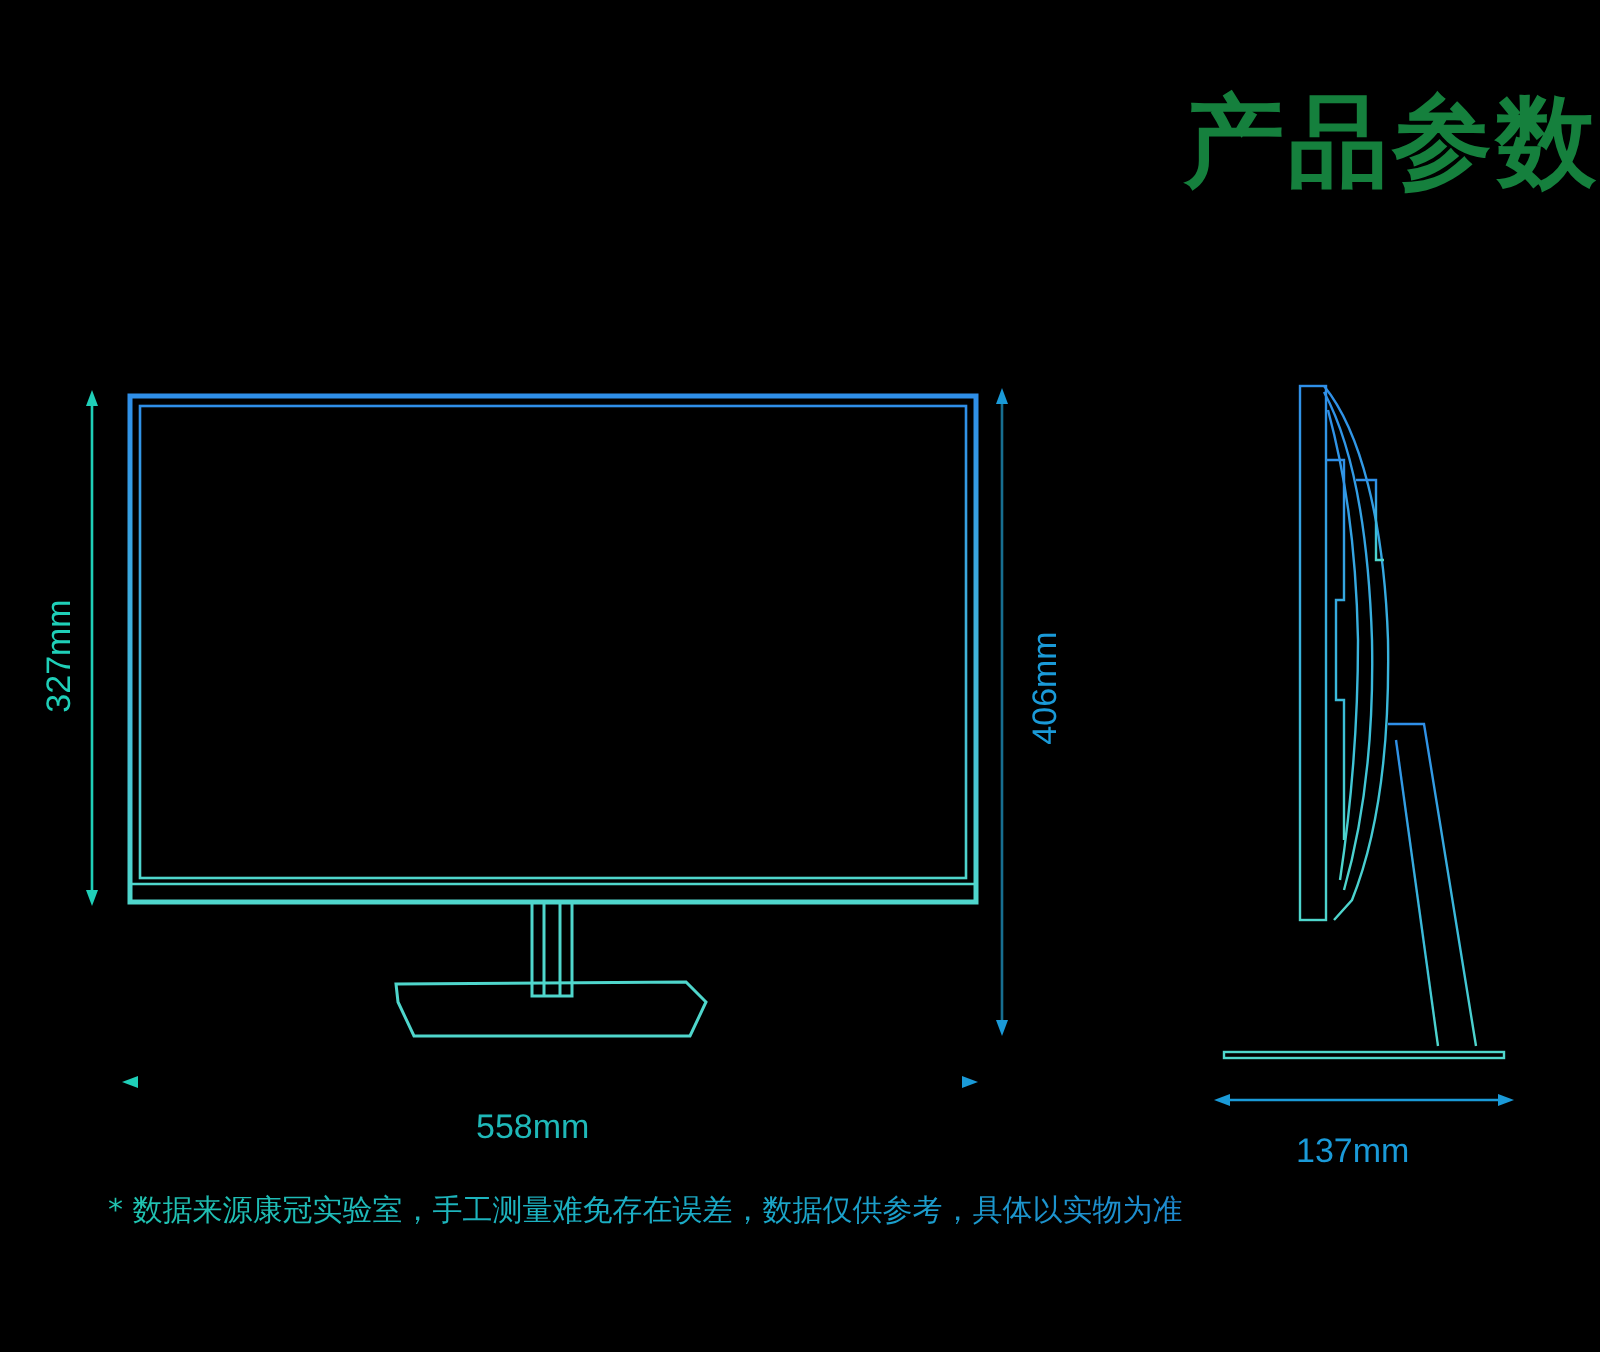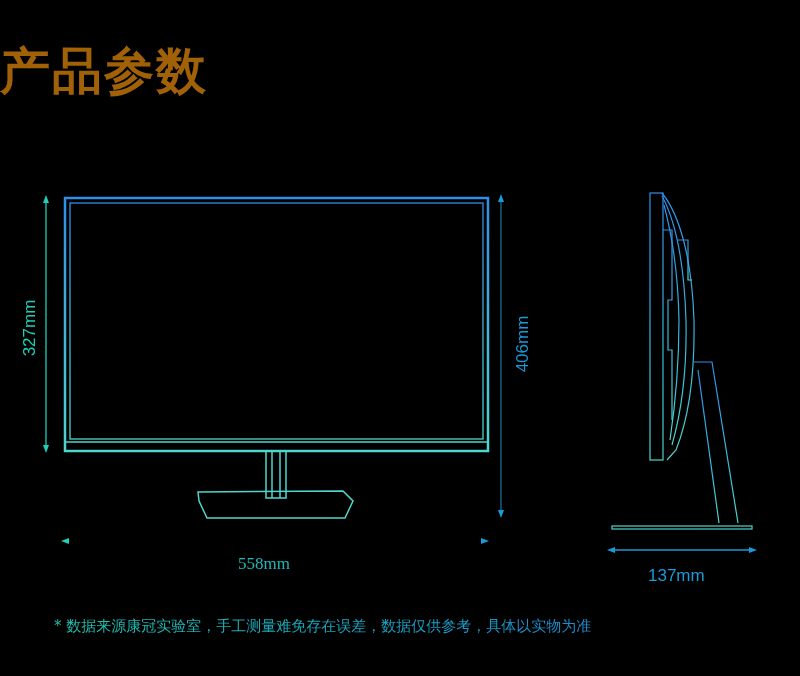--- a/index.html
+++ b/index.html
@@ -1,21 +1,21 @@
 <!DOCTYPE html>
 <html><head>
 <meta charset="utf-8">
 <style>
   html,body{margin:0;padding:0;background:#000;}
   body{width:800px;height:676px;position:relative;overflow:hidden;font-family:"DejaVu Sans","Liberation Sans",sans-serif;}
-  .title{position:absolute;left:0;top:38px;width:800px;text-align:left;color:#a16207;font-size:50px;font-weight:bold;letter-spacing:2px;}
+  .title{position:absolute;left:0;top:38px;width:800px;text-align:right;color:#15803d;font-size:50px;font-weight:bold;letter-spacing:2px;}
   svg.diagram{position:absolute;left:0;top:0;}
   .dim{position:absolute;font-family:"Liberation Sans",sans-serif;font-size:17px;}
   .dim-v{transform-origin:center center;transform:rotate(-90deg);white-space:nowrap;}
-  .note{position:absolute;left:54px;top:617px;font-size:15px;white-space:nowrap;
+  .note{position:absolute;left:54px;top:596px;font-size:15px;white-space:nowrap;
         background:linear-gradient(90deg,#20c4b0 0%,#1aa8c8 60%,#1d8ad0 100%);
         -webkit-background-clip:text;background-clip:text;color:transparent;}
 </style>
 </head>
 <body>
 
 <div class="title">产品参数</div>
 
 <svg class="diagram" width="800" height="676" viewBox="0 0 800 676">
   <defs>
@@ -85,16 +85,16 @@
 
   <g>
     <line x1="612" y1="550" x2="752" y2="550" stroke="#1a9ad8" stroke-width="1.3"></line>
     <polygon points="607,550 615,547 615,553" fill="#1a9ad8"></polygon>
     <polygon points="757,550 749,547 749,553" fill="#1a9ad8"></polygon>
   </g>
 </svg>
 
 <div class="dim dim-v" style="left:-2px;top:318px;width:64px;text-align:center;color:#1fcfb8;">327mm</div>
 <div class="dim dim-v" style="left:491px;top:334px;width:64px;text-align:center;color:#1a9ad8;">406mm</div>
-<div class="dim" style="left:238px;top:554px;color:#1fb8b8;font-family:Liberation Serif, serif;">558mm</div>
+<div class="dim" style="left:238px;top:554px;color:#1fb8b8;">558mm</div>
 <div class="dim" style="left:648px;top:566px;color:#1a9ad8;">137mm</div>
 
 <div class="note">* 数据来源康冠实验室，手工测量难免存在误差，数据仅供参考，具体以实物为准</div>
 
 </body></html>

